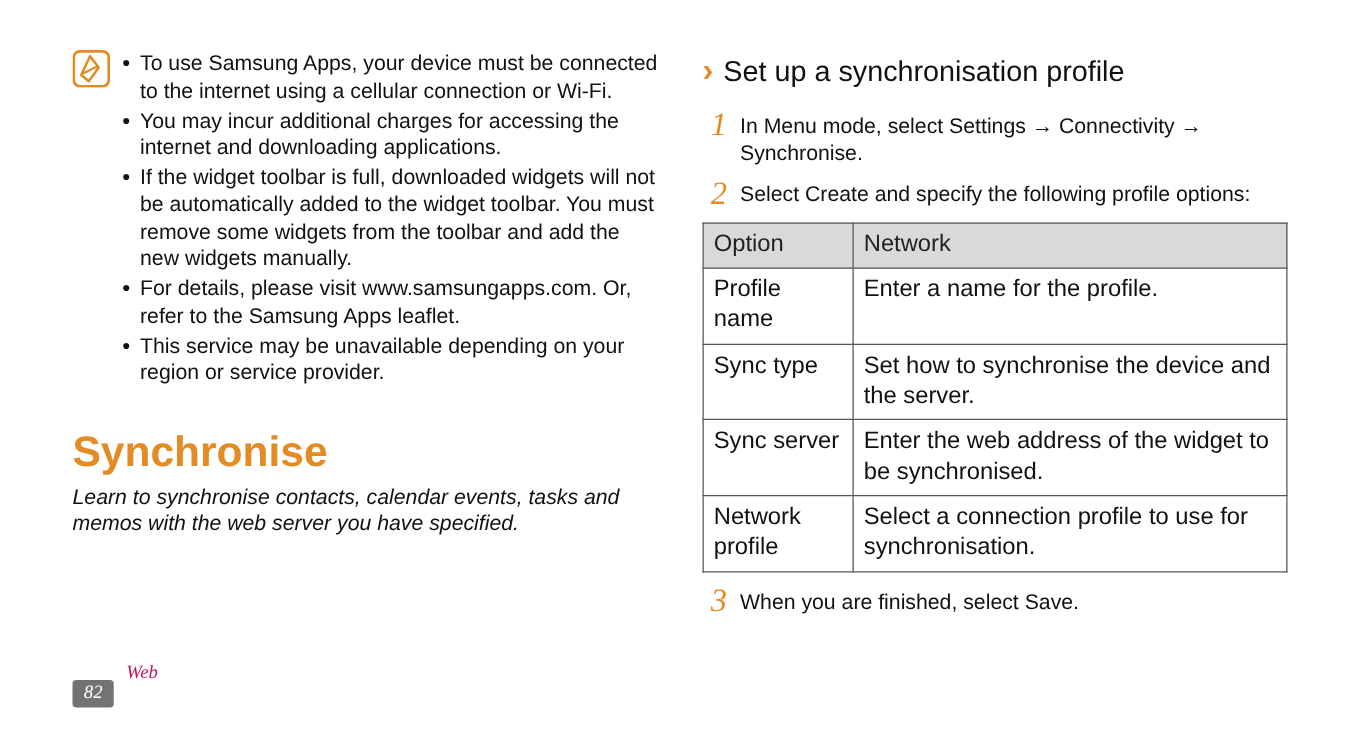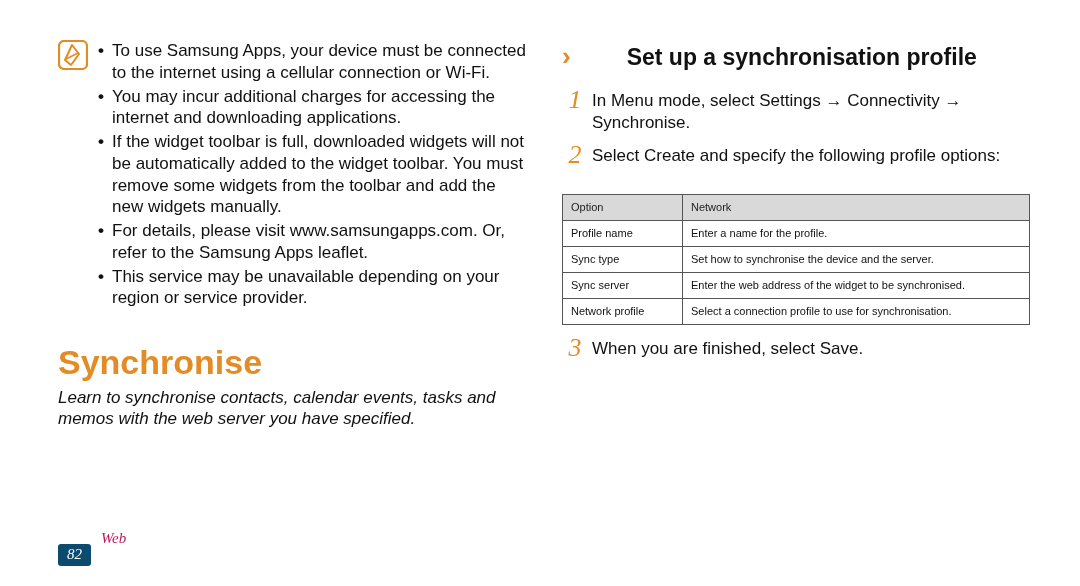--- a/index.html
+++ b/index.html
@@ -72,22 +72,21 @@
   }
   .chevron {
     color: #e38b24;
     font-size: 26px;
     font-weight: 900;
     margin-right: 10px;
     letter-spacing: -2px;
   }
   .sub-heading {
     font-size: 23px;
-    font-weight: 700;
-    margin-left: 48px;
+    font-weight: 400;
   }
 
   .step {
     display: flex;
     flex-direction: row;
     margin: 0 0 8px 0;
   }
   .step-num {
     flex: 0 0 26px;
     color: #e38b24;
@@ -100,22 +99,22 @@
   }
   .step-body {
     flex: 1 1 auto;
     padding-top: 3px;
   }
   .b { font-weight: 400; }
 
   table.opts {
     border-collapse: collapse;
     width: 100%;
-    margin: 18px 0 10px 0;
-    font-size: 11px;
+    margin: 2px 0 10px 0;
+    font-size: 19px;
   }
   table.opts th, table.opts td {
     border: 1px solid #555;
     padding: 5px 8px 6px 8px;
     text-align: left;
     vertical-align: top;
   }
   table.opts th {
     background: #d9d9d9;
     font-weight: 400;
@@ -125,21 +124,21 @@
 
   .footer {
     position: absolute;
     left: 58px;
     bottom: 20px;
     display: flex;
     align-items: center;
     font-size: 15px;
   }
   .page-num {
-    background: #0c4a6e;
+    background: #737373;
     color: #fff;
     font-style: italic;
     font-family: Georgia, serif;
     border-radius: 3px;
     padding: 1px 9px 2px 9px;
     margin-right: 10px;
     font-size: 15px;
     margin-top: 33px;
   }
   .section-name {

